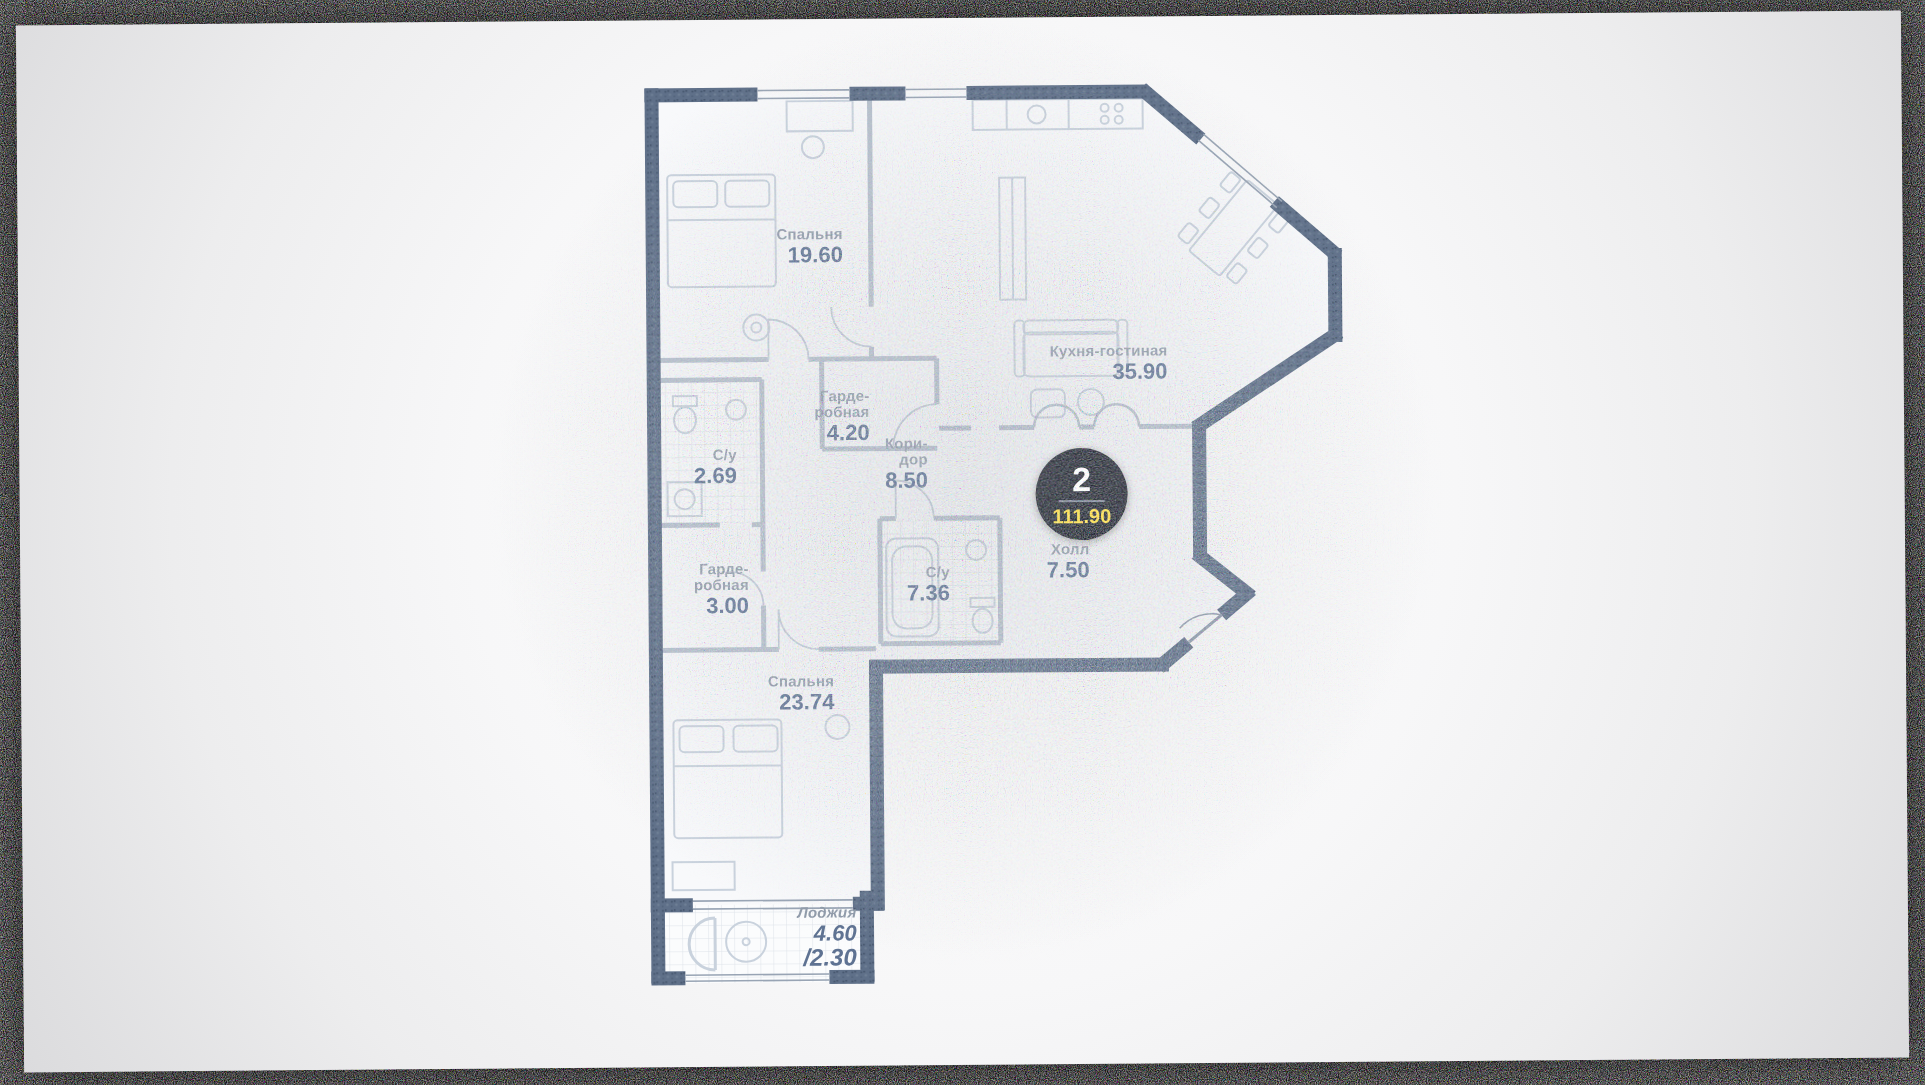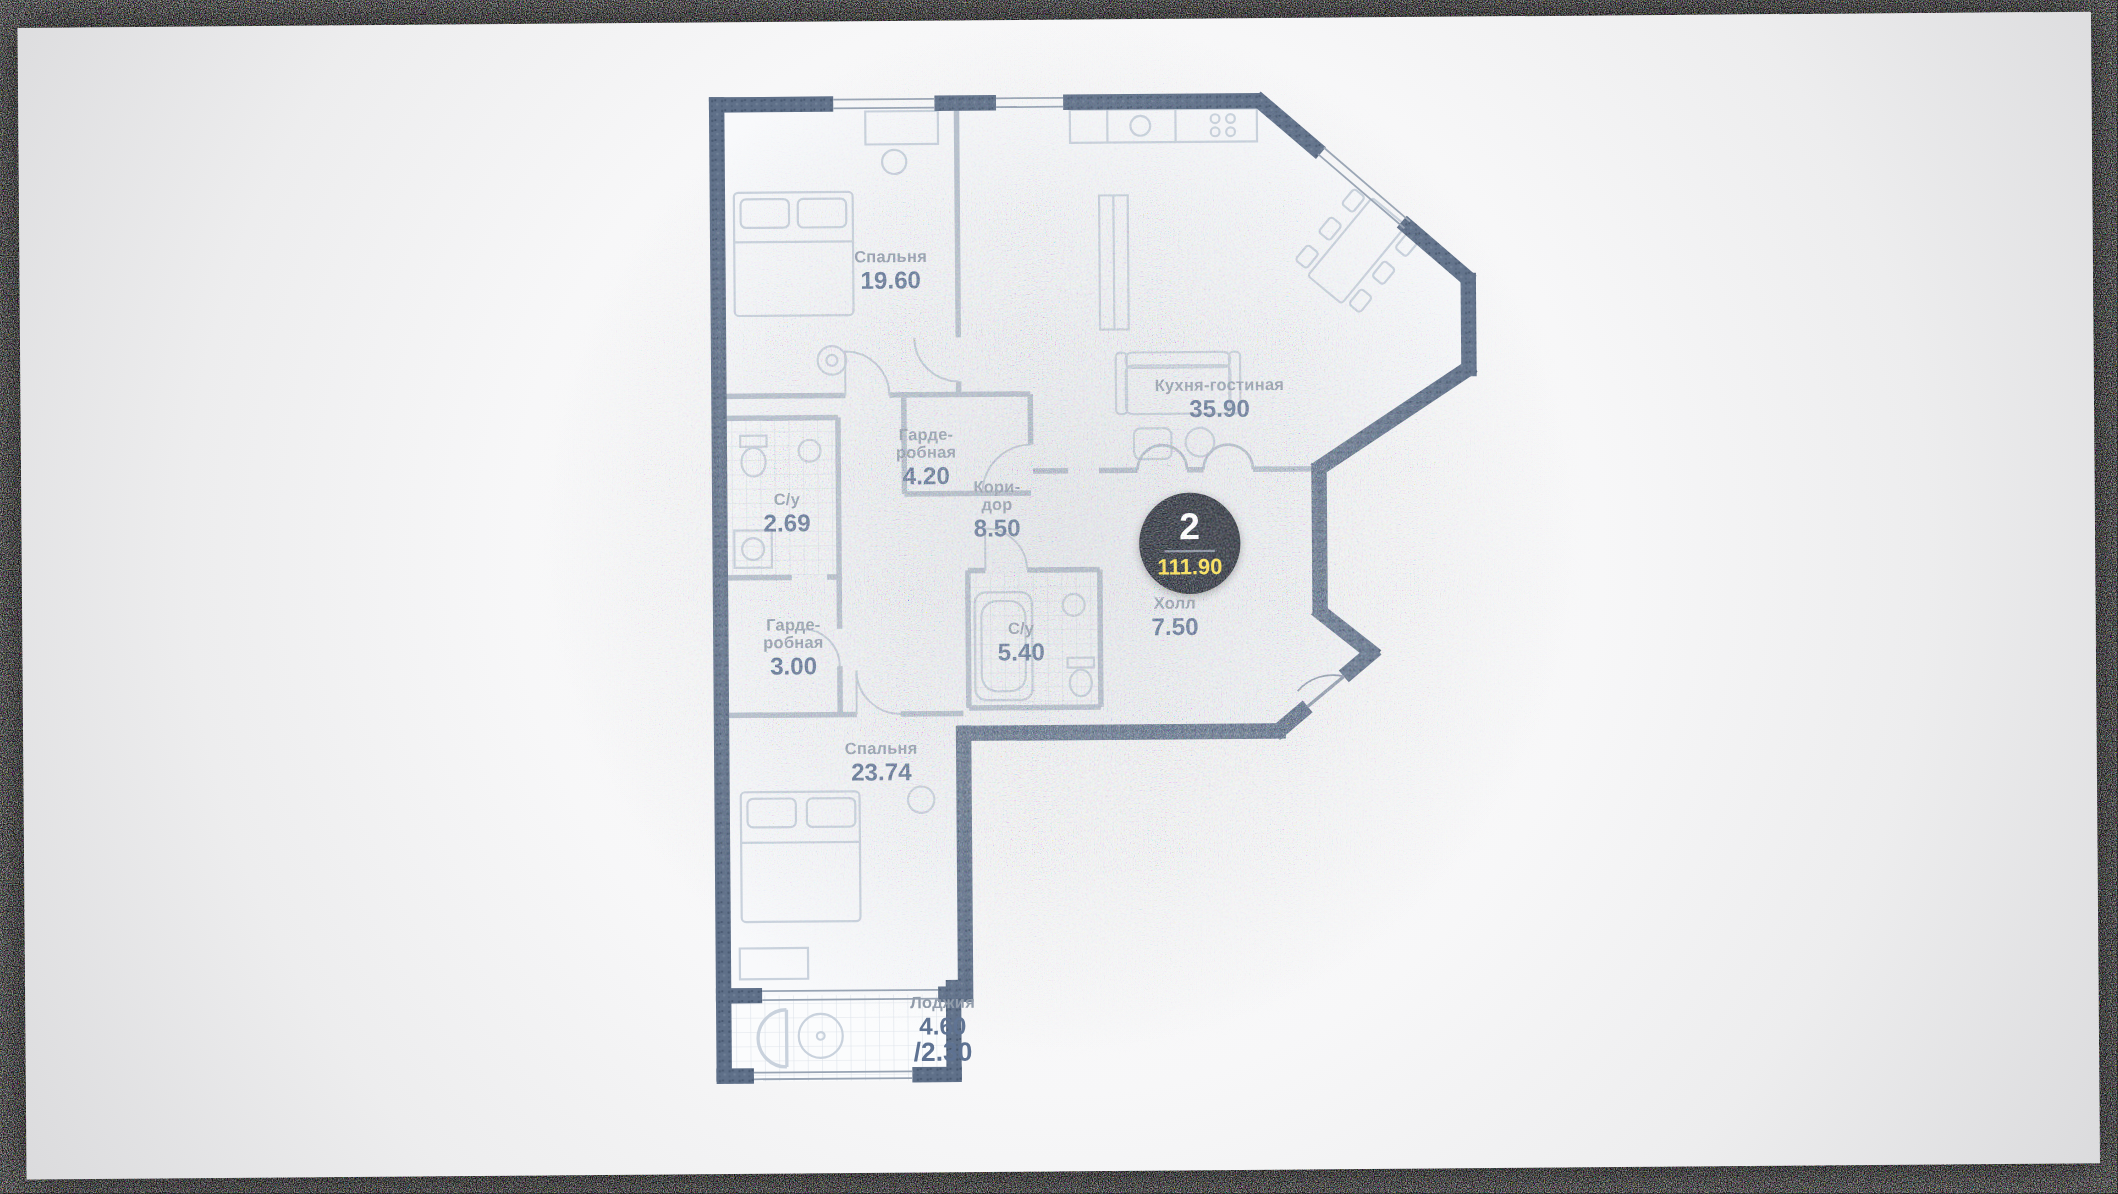--- a/index.html
+++ b/index.html
@@ -12,21 +12,21 @@
   #page{
     position:absolute;left:20px;top:18px;width:1885px;height:1047px;z-index:1;
     background:radial-gradient(circle at 50% 46%, #ffffff 0%, #f7f7f8 45%, #ededee 72%, #dbdbdd 100%);
     transform:rotate(-0.45deg);
     box-shadow:0 0 40px rgba(0,0,0,.55);
   }
   #plan{position:absolute;left:620px;top:60px;width:720px;height:920px;}
   #plan svg{position:absolute;left:0;top:0;}
   .room-label{
     position:absolute;transform:translate(-50%,-50%);
-    text-align:center;line-height:1.05;z-index:4;pointer-events:none;
+    text-align:right;line-height:1.05;z-index:4;pointer-events:none;
   }
   .rname{
     display:block;white-space:pre-line;
     color:#8f9aa9;font-size:15px;font-weight:bold;letter-spacing:.2px;
   }
   .rarea{
     display:block;color:#5e7292;font-weight:bold;font-size:22px;margin-top:1px;
   }
   .rarea2{display:block;color:#5e7292;font-weight:bold;font-size:24px;margin-top:0;}
   #badge{
@@ -297,31 +297,31 @@
 дор</span>
       <span class="rarea">8.50</span>
     </div>
     <div class="room-label" style="left:81px;top:509px;">
       <span class="rname">Гарде-
 робная</span>
       <span class="rarea">3.00</span>
     </div>
     <div class="room-label" style="left:288px;top:506px;">
       <span class="rname">С/у</span>
-      <span class="rarea">5.40</span>
+      <span class="rarea">7.36</span>
     </div>
     <div class="room-label" style="left:428px;top:484px;">
       <span class="rname">Холл</span>
       <span class="rarea">7.50</span>
     </div>
     <div class="room-label" style="left:160px;top:614px;">
       <span class="rname">Спальня</span>
       <span class="rarea">23.74</span>
     </div>
-    <div class="room-label" style="left:214px;top:858px;">
+    <div class="room-label" style="left:184px;top:858px;font-style:italic;">
       <span class="rname">Лоджия</span>
       <span class="rarea">4.60</span>
       <span class="rarea2">/2.30</span>
     </div>
 
     <div id="badge">
       <span class="bval">2</span>
       <span class="bdiv"></span>
       <span class="barea">111.90</span>
     </div>

